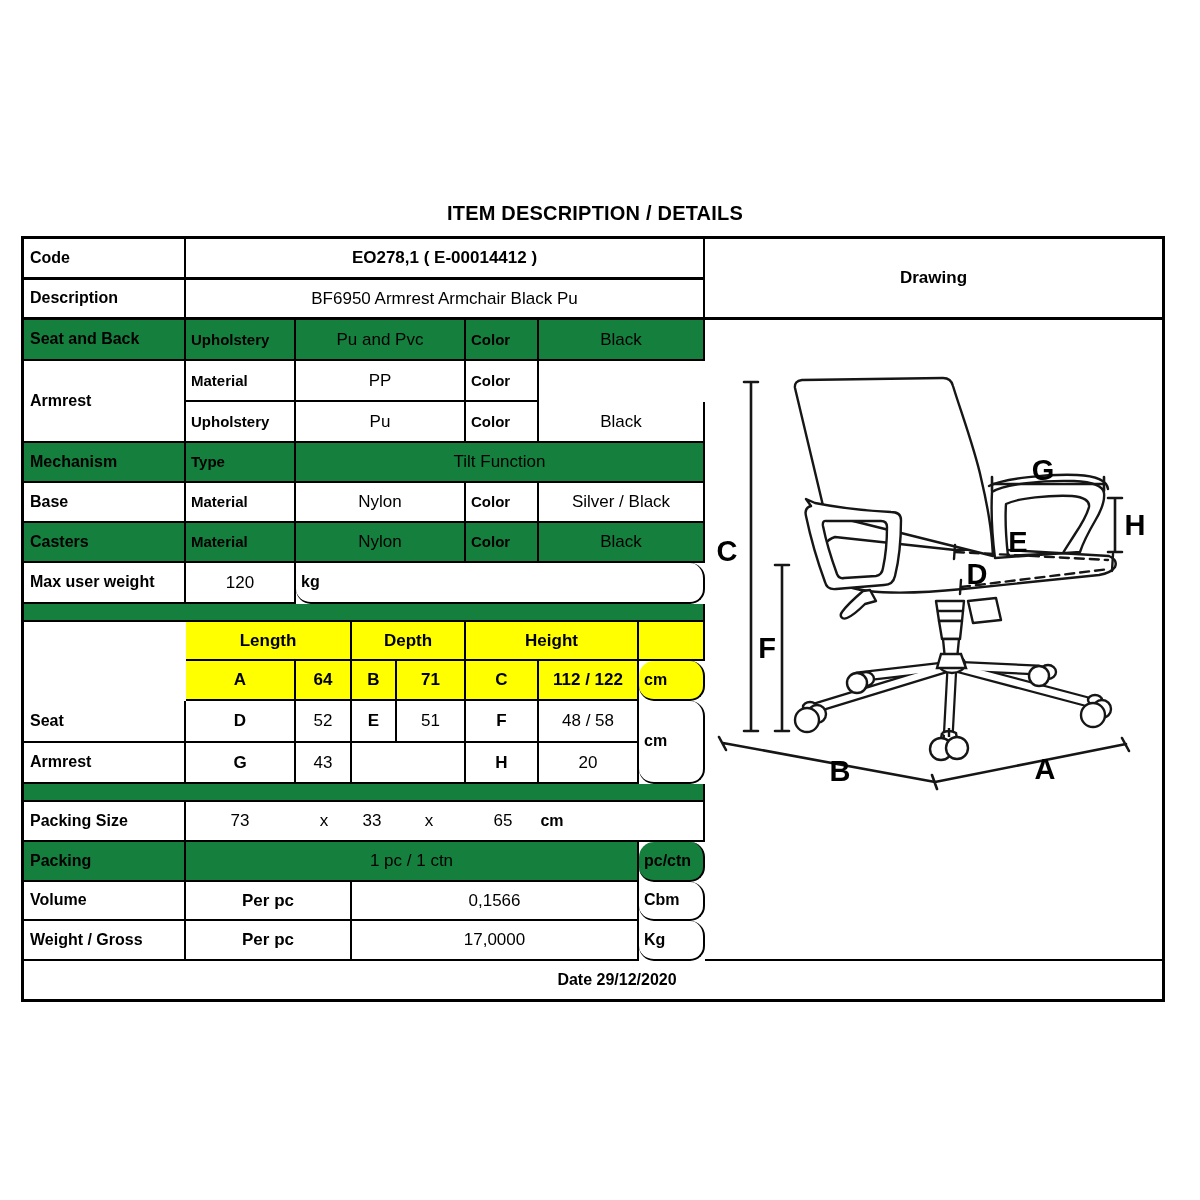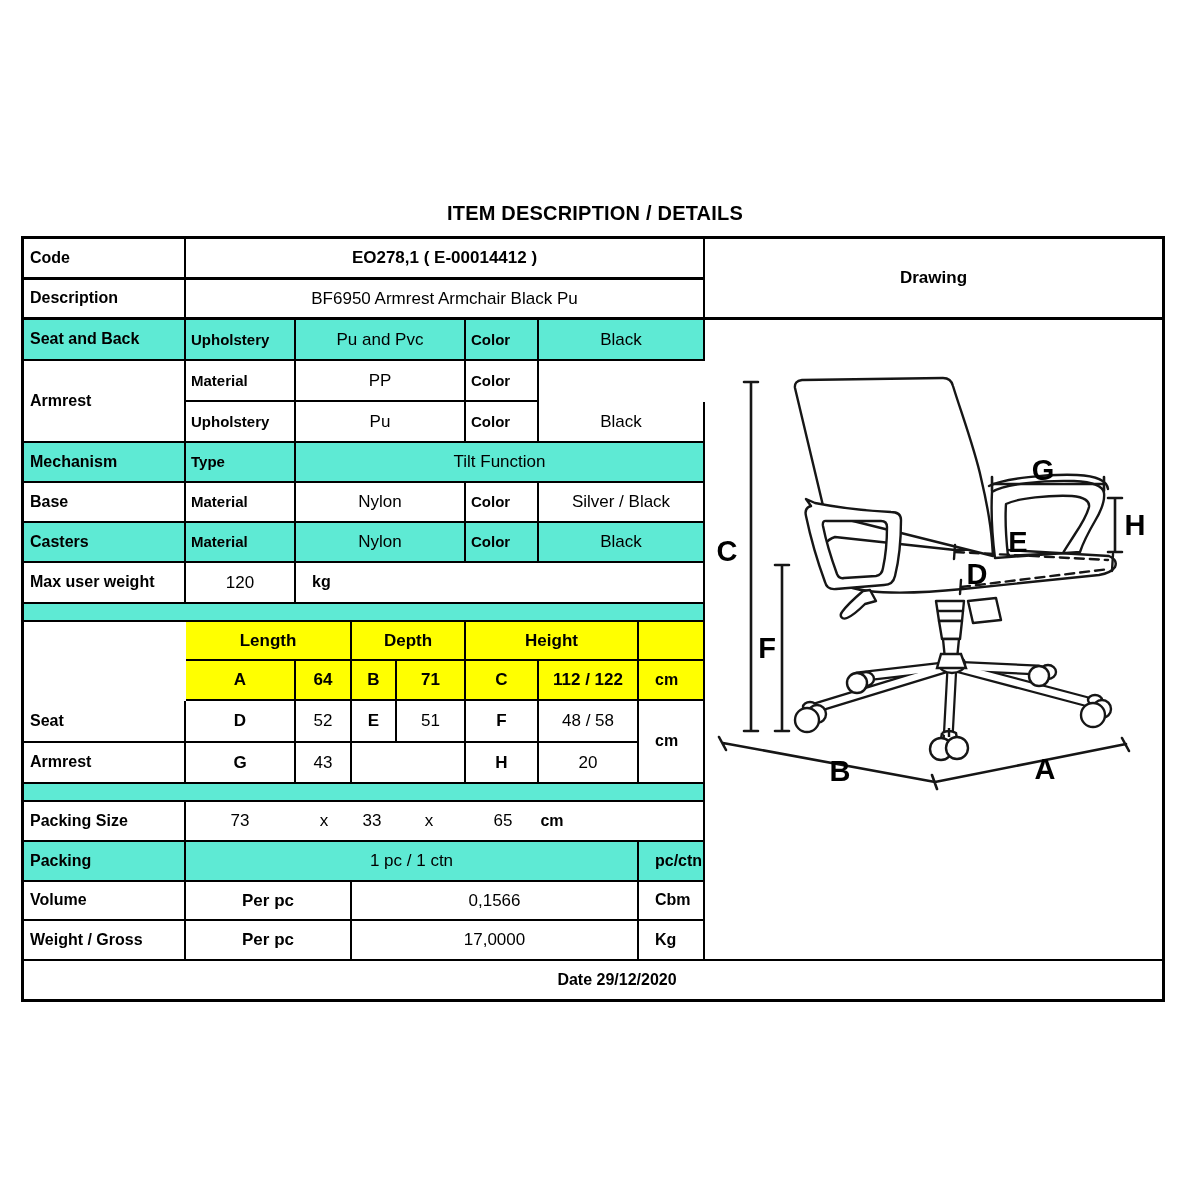--- a/index.html
+++ b/index.html
@@ -9,22 +9,22 @@
   #spec-table{position:absolute;left:21px;top:236px;width:1144px;height:766px;
     box-sizing:border-box;border:3px solid #000;display:grid;
     grid-template-columns:162px 110px 56px 45px 69px 73px 100px 66px 457px;
     grid-template-rows:41px 40px 41px 41px 41px 40px 40px 40px 41px 18px 39px 40px 42px 41px 18px 40px 40px 39px 40px 38px;}
   .cell{position:relative;display:flex;align-items:center;box-sizing:border-box;
     border-right:2px solid #000;border-bottom:2px solid #000;font-size:17px;line-height:1.05;overflow:hidden;}
   .lab{font-weight:bold;padding-left:6px;font-size:16px;}
   .att{font-weight:bold;padding-left:5px;font-size:15px;}
   .ctr{justify-content:center;text-align:center;}
   .b{font-weight:bold;}
-  .unit{font-weight:bold;padding-left:16px;font-size:16px;}
-  .gy{background:#5eead4;}
+  .unit{font-weight:bold;padding-left:5px;font-size:16px;border-radius:15px;}
+  .gy{background:#15803d;}
   .ye{background:#ffff00;}
   .nr{border-right:none;}
   .nb{border-bottom:none;}
   .hb{border-bottom-width:3px;}
   .dim-letter{position:absolute;font-size:29px;font-weight:bold;transform:translate(-50%,-50%);line-height:1;}
   #drawing-area{padding:0;}
   #drawing-area svg{display:block;width:100%;height:100%;}
   .pk{position:absolute;top:50%;transform:translate(-50%,-50%);text-align:center;}
 </style>
 </head>

